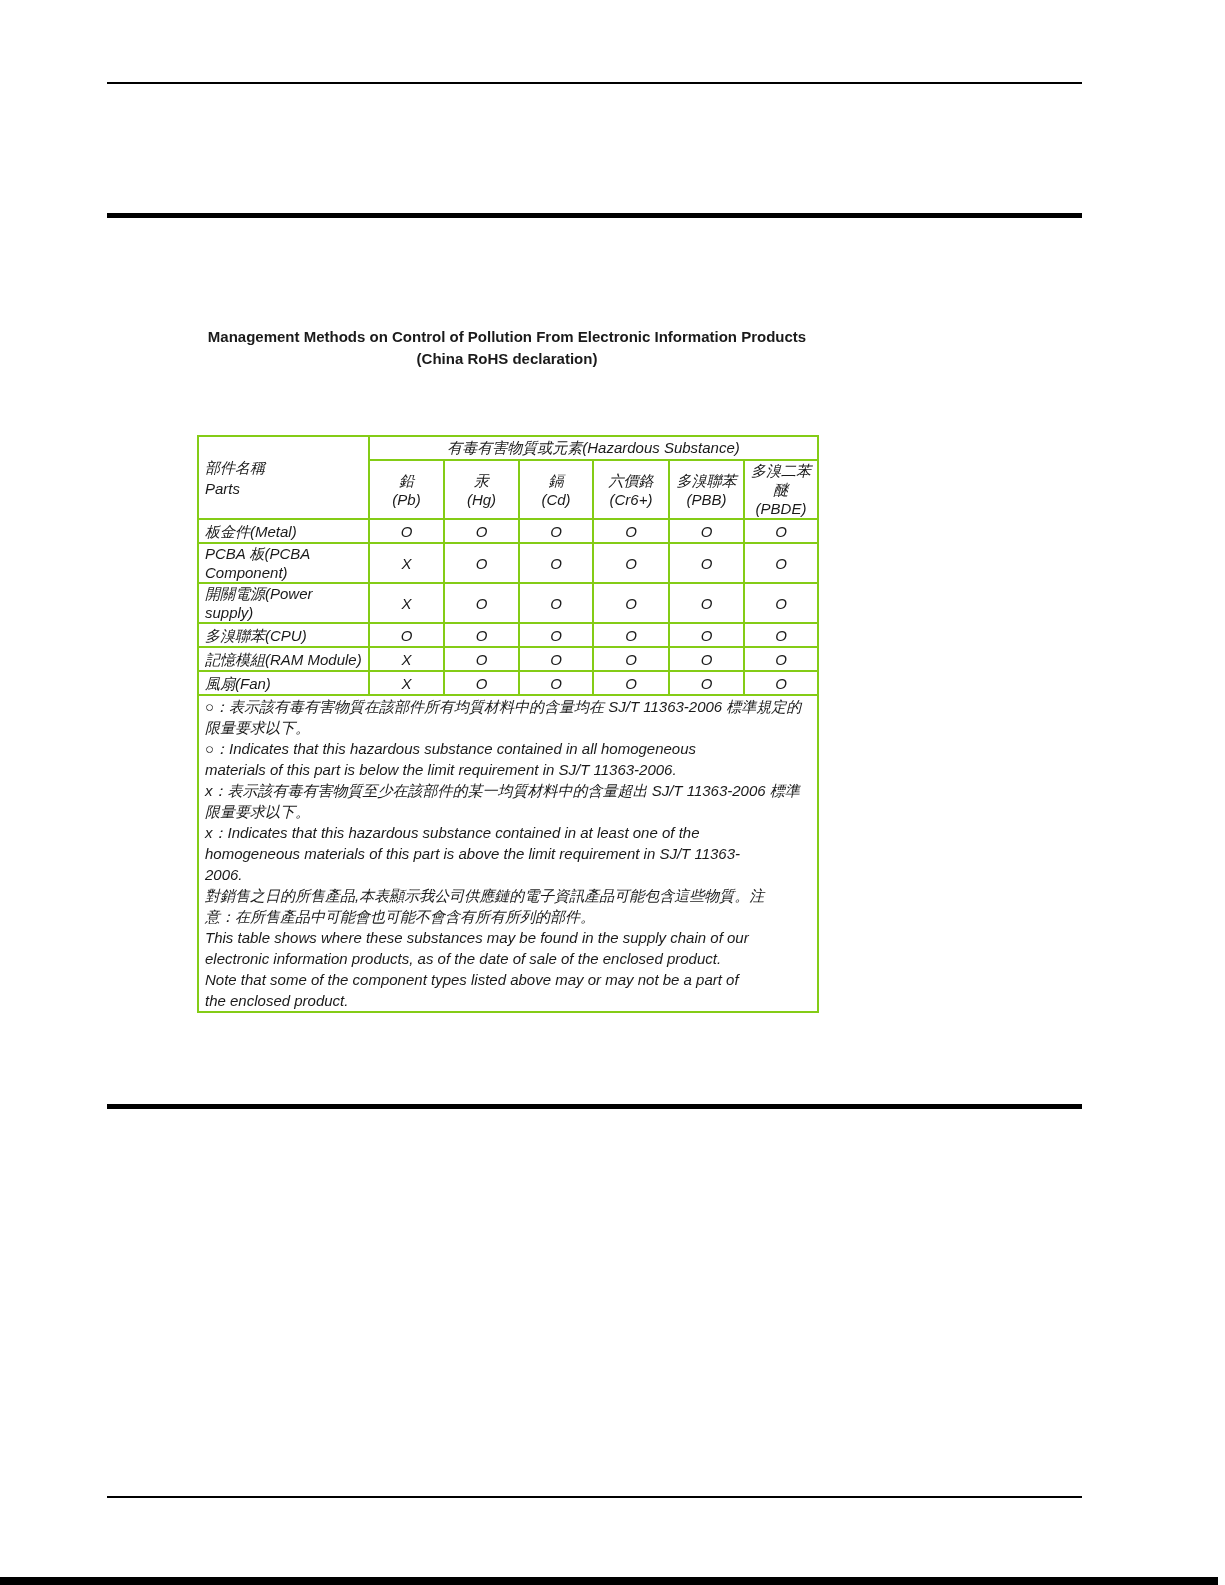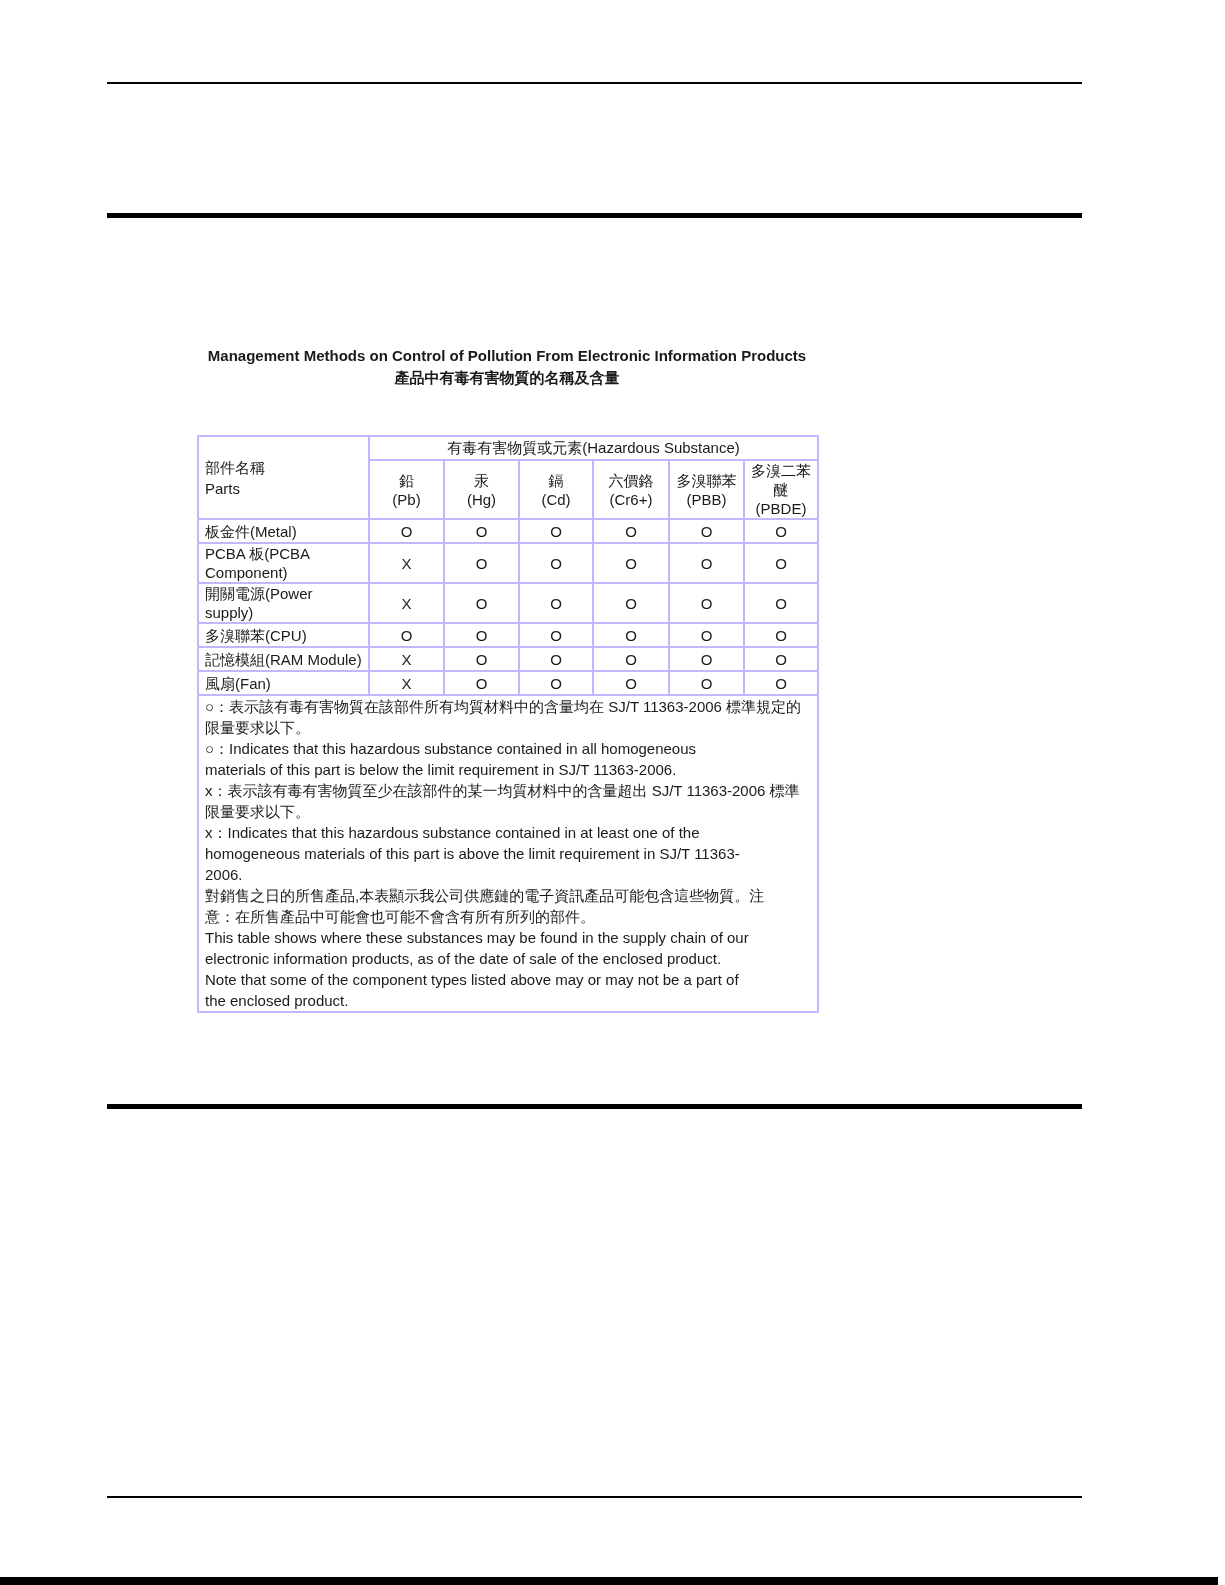--- a/index.html
+++ b/index.html
@@ -28,42 +28,43 @@
   #page-bottom-bar {
     position: absolute;
     left: 0; top: 1577px;
     width: 1218px; height: 8px;
     background: #000000;
   }
 
   .title-block {
     position: absolute;
     left: 197px;
-    top: 345px;
+    top: 326px;
     width: 620px;
     text-align: center;
     font-weight: bold;
     font-size: 15px;
     line-height: 22px;
   }
 
   table.rohs {
     position: absolute;
     left: 197px;
     top: 435px;
     width: 620px;
     border-collapse: collapse;
     table-layout: fixed;
     font-size: 15px;
     color: #1a1a1a;
   }
   table.rohs td {
-    border: 2px solid #c4b5fd;
+    border: 2px solid #84cc16;
     padding: 0 6px;
     overflow: hidden;
+    font-style: italic;
   }
   tr.row-single { height: 24px; }
   tr.row-double { height: 39px; }
   td.center { text-align: center; }
   td.part-cell { text-align: left; padding-left: 8px; line-height: 19px; margin-top: 18px; }
   td.parts-head { vertical-align: middle; line-height: 21px; padding-left: 8px; }
   td.val-cell { text-align: center; }
   td.footnote-cell {
     padding: 4px 10px 6px 10px;
     line-height: 21.0px;
@@ -77,21 +78,21 @@
 <body>
 
 <div id="rule-header" class="rule rule-thin"></div>
 <div id="rule-section-top" class="rule rule-thick"></div>
 <div id="rule-section-bottom" class="rule rule-thick"></div>
 <div id="rule-footer" class="rule rule-thin"></div>
 <div id="page-bottom-bar"></div>
 
 <div class="title-block">
   <div>Management Methods on Control of Pollution From Electronic Information Products</div>
-  <div>產品中有毒有害物質的名稱及含量</div>
+  <div>(China RoHS declaration)</div>
 </div>
 
 <table class="rohs">
   <colgroup>
     <col style="width:171px">
     <col style="width:75px">
     <col style="width:75px">
     <col style="width:74px">
     <col style="width:76px">
     <col style="width:75px">

